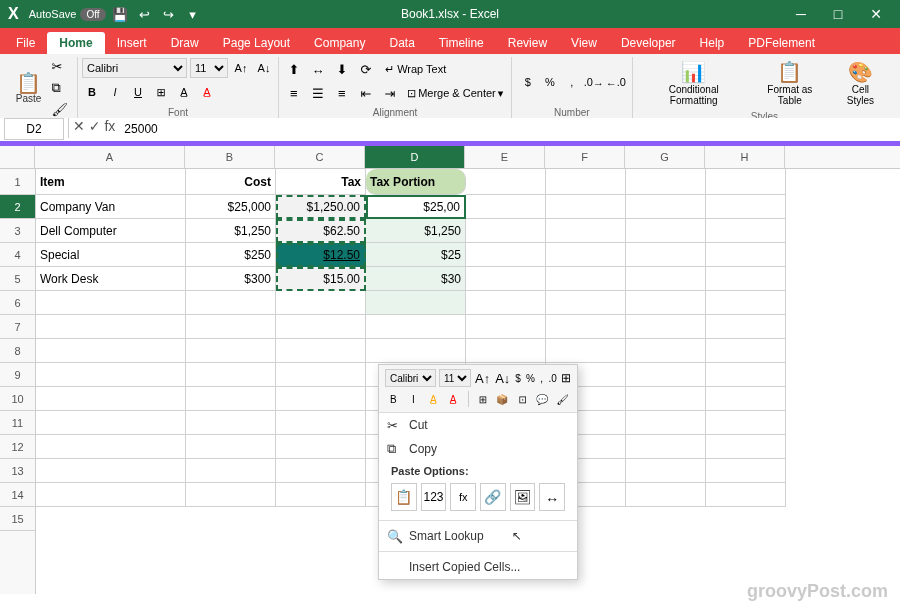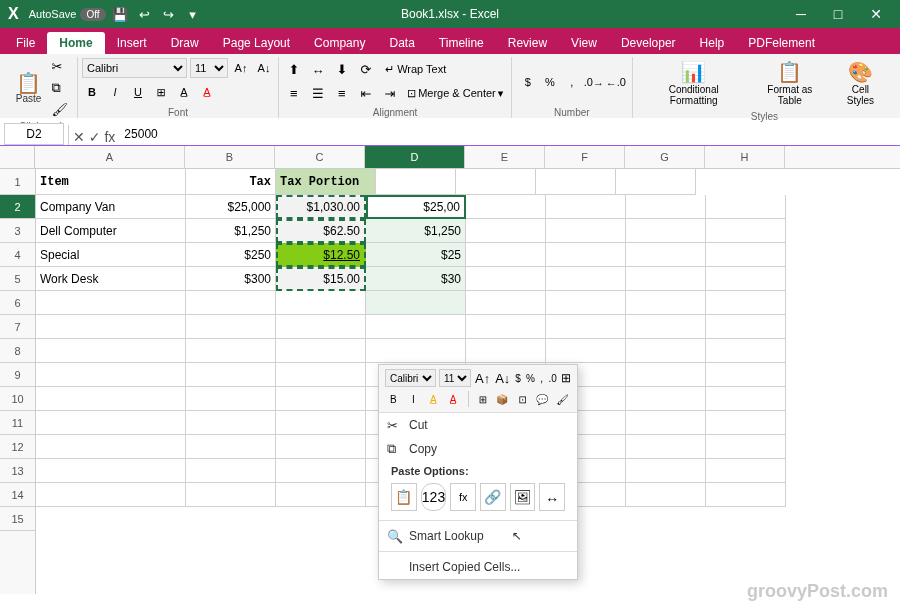--- a/index.html
+++ b/index.html
@@ -19,21 +19,21 @@
     .title-bar-left { display: flex; align-items: center; gap: 6px; }
     .title-bar-center { position: absolute; left: 50%; transform: translateX(-50%); font-size: 12px; }
     .title-bar-right { display: flex; gap: 8px; }
     .autosave { display: flex; align-items: center; gap: 4px; font-size: 11px; }
     .autosave-toggle { background: #666; border-radius: 10px; padding: 1px 6px; font-size: 10px; color: white; }
     .tb-icon { width: 18px; height: 18px; display: inline-flex; align-items: center; justify-content: center; cursor: pointer; font-size: 13px; }
     .win-btn { padding: 0 10px; cursor: pointer; font-size: 14px; }
 
     
     .ribbon-tabs {
-      background: #be185d;
+      background: #ef4444;
       display: flex;
       align-items: flex-end;
       padding: 0 4px;
       height: 26px;
       text-align: center;
     }
     .ribbon-tab {
       padding: 4px 12px;
       font-size: 12px;
       color: white;
@@ -81,22 +81,22 @@
 
     .align-row { display: flex; align-items: center; gap: 2px; }
     .align-btn { width: 22px; height: 22px; border: 1px solid transparent; background: transparent; cursor: pointer; display: flex; align-items: center; justify-content: center; font-size: 13px; }
 
     .number-select { width: 110px; height: 22px; font-size: 11px; border: 1px solid #ccc; }
     .number-row { display: flex; gap: 2px; margin-top: 2px; }
 
     
     .formula-bar {
       display: flex;
-      align-items: flex-end;
-      border-bottom: 1px solid #8b5cf6;
+      align-items: flex-start;
+      border-bottom: 5px solid #8b5cf6;
       background: white;
       height: 28px;
       padding: 0 4px;
       gap: 4px;
     }
     .cell-ref-box {
       width: 60px;
       height: 22px;
       border: 1px solid #ccc;
       font-size: 12px;
@@ -151,21 +151,21 @@
       padding: 2px 4px;
       font-size: 12px;
       overflow: hidden;
       white-space: nowrap;
       display: flex;
       align-items: center;
       background: white;
       cursor: cell;
     }
     .cell.right-align { justify-content: flex-end; }
-    .cell.bold-text { font-weight: bold; font-family: Liberation Mono, monospace; }
+    .cell.bold-text { font-weight: bold; }
     .cell.selected-col { background: #e8f4ec; }
 
     
     .col-a { width: 150px; min-width: 150px; }
     .col-b { width: 90px; min-width: 90px; }
     .col-c { width: 90px; min-width: 90px; }
     .col-d { width: 100px; min-width: 100px; }
     .col-e { width: 80px; min-width: 80px; }
     .col-f { width: 80px; min-width: 80px; }
     .col-g { width: 80px; min-width: 80px; }
@@ -429,32 +429,33 @@
       <div class="row-num row-height">13</div>
       <div class="row-num row-height">14</div>
       <div class="row-num row-height">15</div>
     </div>
 
     <div class="grid-area">
       <div class="grid">
 
         <div class="grid-row row-height-header">
           <div class="cell col-a bold-text">Item</div>
+          <div class="cell col-b bold-text right-align">Cost</div>
           <div class="cell col-c bold-text right-align">Tax</div>
-          <div class="cell col-d bold-text selected-col" style="background:#c6e0b4;">Tax Portion</div>
+          <div class="cell col-d bold-text selected-col" style="background:#c6e0b4;border-radius:10px;">Tax Portion</div>
           <div class="cell col-e"></div>
           <div class="cell col-f"></div>
           <div class="cell col-g"></div>
           <div class="cell col-h"></div>
         </div>
 
         <div class="grid-row row-height">
           <div class="cell col-a">Company Van</div>
           <div class="cell col-b right-align">$25,000</div>
-          <div class="cell col-c right-align" style="background:#f2f2f2; border:2px dashed #217346;">$1,030.00</div>
+          <div class="cell col-c right-align" style="background:#f2f2f2; border:2px dashed #217346;">$1,250.00</div>
           <div class="cell col-d right-align" style="background:white; border:2px solid #217346;">$25,00</div>
           <div class="cell col-e"></div>
           <div class="cell col-f"></div>
           <div class="cell col-g"></div>
           <div class="cell col-h"></div>
         </div>
 
         <div class="grid-row row-height">
           <div class="cell col-a">Dell Computer</div>
           <div class="cell col-b right-align">$1,250</div>
@@ -463,21 +464,21 @@
           <div class="cell col-e"></div>
           <div class="cell col-f"></div>
           <div class="cell col-g"></div>
           <div class="cell col-h"></div>
         </div>
 
 
         <div class="grid-row row-height">
           <div class="cell col-a">Special</div>
           <div class="cell col-b right-align">$250</div>
-          <div class="cell col-c right-align" style="background:#84cc16; border:2px dashed #217346;text-decoration:underline;">$12.50</div>
+          <div class="cell col-c right-align" style="background:#0f766e; border:2px dashed #217346;text-decoration:underline;">$12.50</div>
           <div class="cell col-d right-align selected-col">$25</div>
           <div class="cell col-e"></div>
           <div class="cell col-f"></div>
           <div class="cell col-g"></div>
           <div class="cell col-h"></div>
         </div>
 
         <div class="grid-row row-height">
           <div class="cell col-a">Work Desk</div>
           <div class="cell col-b right-align">$300</div>
@@ -619,21 +620,21 @@
         </div>
 
         <div class="context-menu-item">
           <span class="item-icon">⧉</span>
           Copy
         </div>
 
         <div class="paste-options-label">Paste Options:</div>
         <div class="paste-icons-row">
           <div class="paste-icon">📋</div>
-          <div class="paste-icon" style="font-size:14px;border-radius:11px;">123</div>
+          <div class="paste-icon" style="font-size:12px;">123</div>
           <div class="paste-icon" style="font-size:11px;">fx</div>
           <div class="paste-icon" style="font-size:14px;">🔗</div>
           <div class="paste-icon" style="font-size:14px;">🖼</div>
           <div class="paste-icon" style="font-size:14px;">↔</div>
         </div>
         <div class="context-menu-separator"></div>
 
 
         <div class="context-menu-item">
           <span class="item-icon">🔍</span>

